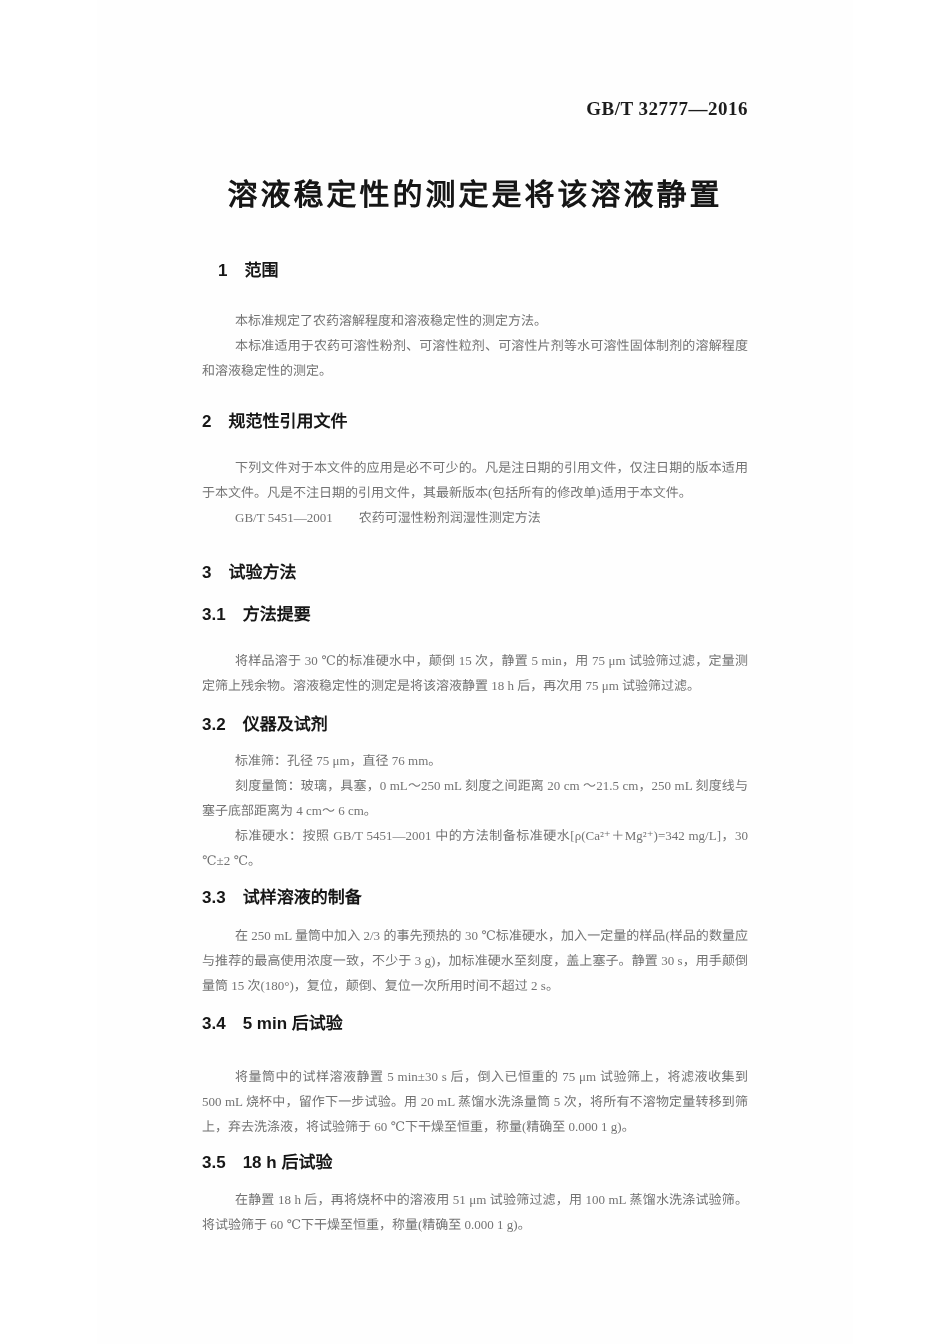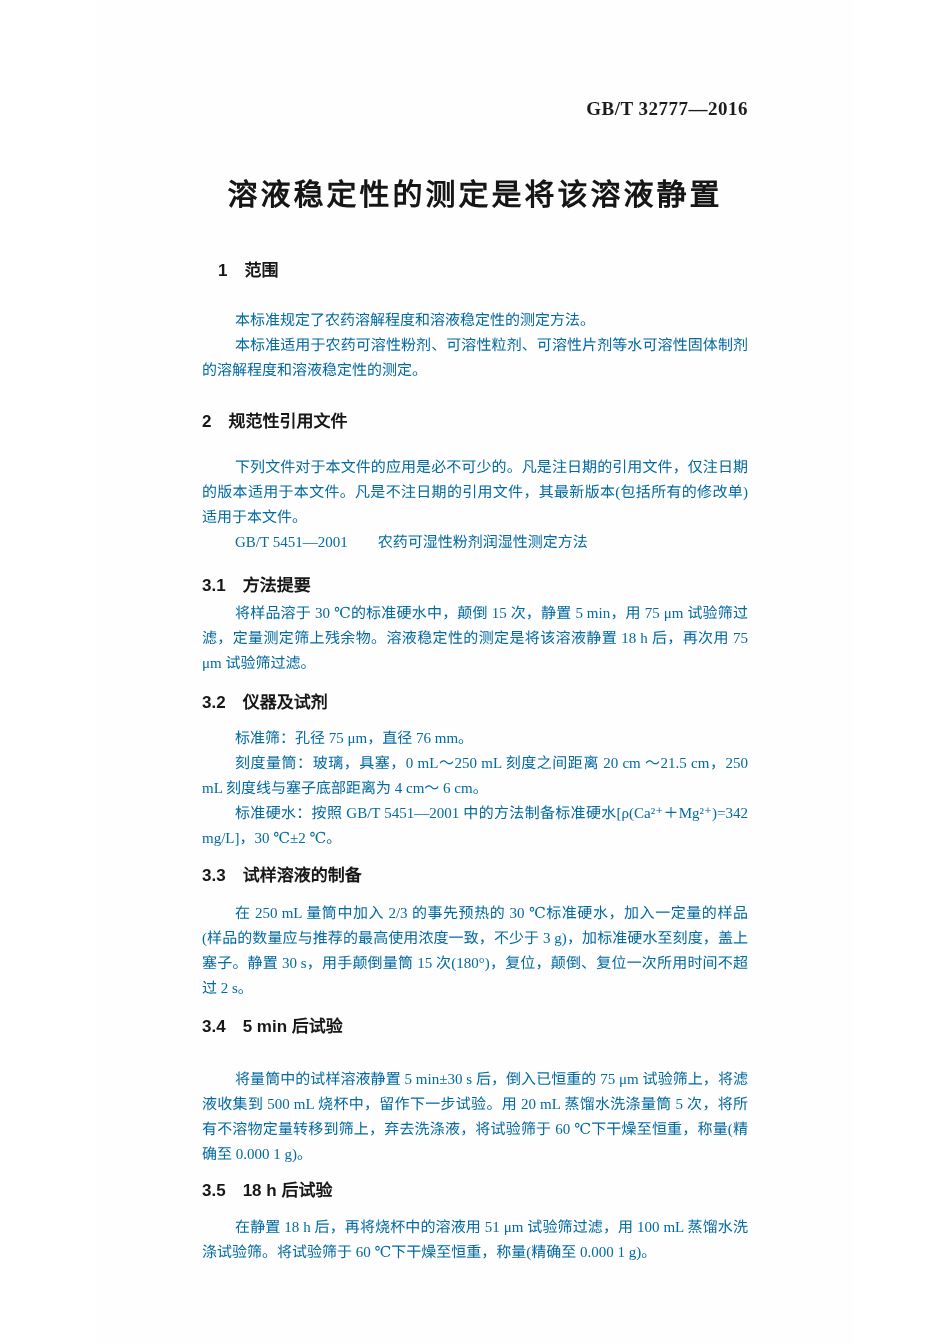--- a/index.html
+++ b/index.html
@@ -38,31 +38,31 @@
     font-family: "Liberation Sans", "DejaVu Sans", sans-serif;
     font-weight: bold;
     font-size: 17px;
     line-height: 22px;
     color: #171717;
   }
   h2.sec .num { margin-right: 17px; }
   .h-1   { margin: 46px 0 26px 16px; }
   .h-2   { margin: 28px 0 22px 0; }
   .h-3   { margin: 32px 0 0 0; }
-  .h-3-1 { margin: 20px 0 4px 0; }
+  .h-3-1 { margin: 20px 0 22px 0; }
   .h-3-2 { margin: 16px 0 12px 0; }
   .h-3-3 { margin: 14px 0 14px 0; }
   .h-3-4 { margin: 15px 0 29px 0; }
   .h-3-5 { margin: 13px 0 13px 0; }
   p.body {
     margin: 0;
-    font-size: 15px;
+    font-size: 13px;
     line-height: 25px;
     text-align: justify;
-    color: #0369a1;
+    color: #737373;
   }
   p.ind { text-indent: 33px; }
   .page-num {
     position: absolute;
     top: 1220px;
     left: 808px;
     font-size: 17px;
     line-height: 22px;
     color: #222;
   }
@@ -86,20 +86,23 @@
 
   <section>
     <h2 class="sec h-2">
       <span class="num">2</span><span>规范性引用文件</span>
     </h2>
     <p class="body ind">下列文件对于本文件的应用是必不可少的。凡是注日期的引用文件，仅注日期的版本适用于本文件。凡是不注日期的引用文件，其最新版本(包括所有的修改单)适用于本文件。</p>
     <p class="body ind">GB/T 5451—2001　　农药可湿性粉剂润湿性测定方法</p>
   </section>
 
   <section>
+    <h2 class="sec h-3">
+      <span class="num">3</span><span>试验方法</span>
+    </h2>
 
     <section>
       <h2 class="sec h-3-1">
         <span class="num">3.1</span><span>方法提要</span>
       </h2>
       <p class="body ind">将样品溶于 30 ℃的标准硬水中，颠倒 15 次，静置 5 min，用 75 μm 试验筛过滤，定量测定筛上残余物。溶液稳定性的测定是将该溶液静置 18 h 后，再次用 75 μm 试验筛过滤。</p>
     </section>
 
     <section>
       <h2 class="sec h-3-2">

